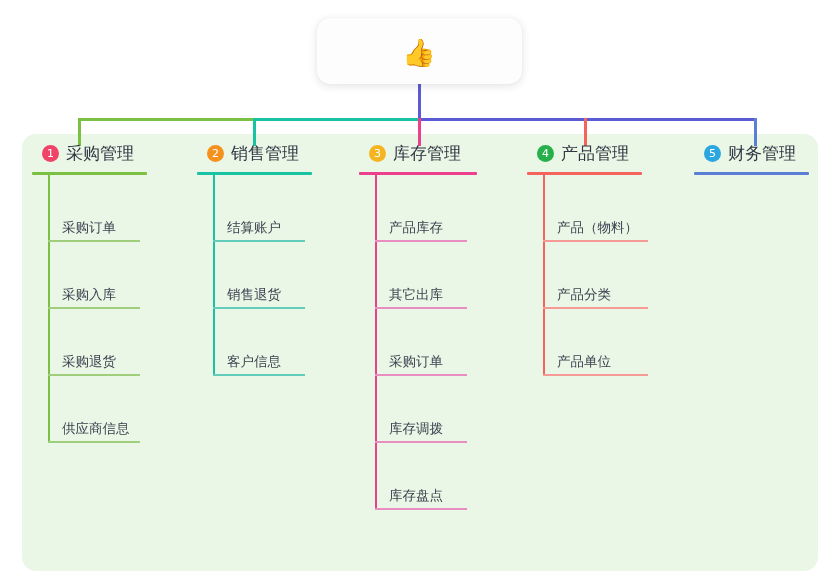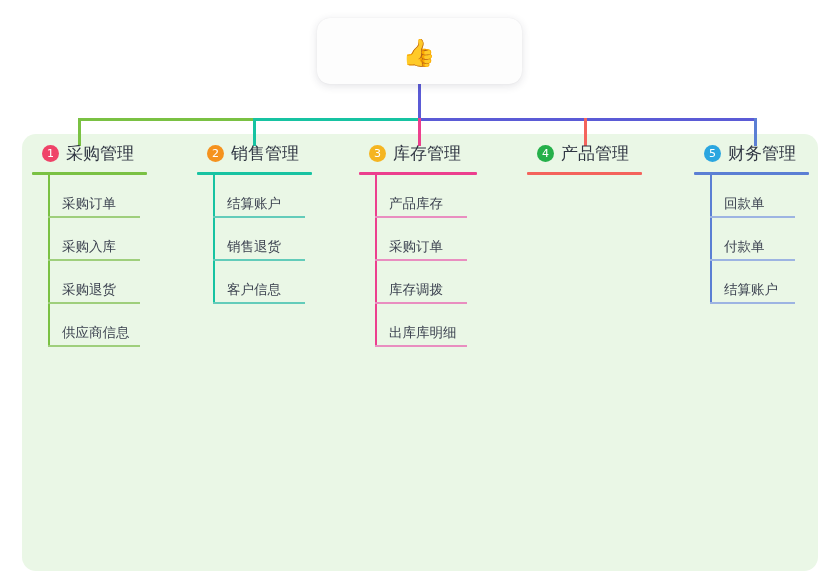--- a/index.html
+++ b/index.html
@@ -103,21 +103,21 @@
     height: 3px;
     margin-top: 6px;
     border-radius: 1px;
   }
   .items {
     position: relative;
     padding-left: 8px;
   }
   .item {
     position: relative;
-    height: 43px;
+    height: 67px;
     box-sizing: border-box;
     padding-left: 22px;
     display: flex;
     align-items: flex-end;
   }
   .item .item-label {
     font-size: 13.5px;
     color: #3c4250;
     white-space: nowrap;
     padding-bottom: 5px;
@@ -223,61 +223,66 @@
         </div>
         <div class="head-rule" style="background: rgb(236, 63, 142); width: 118px;"></div>
         <div class="items">
           <div class="item">
             <span class="spine" style="background: rgb(236, 63, 142);"></span>
             <span class="item-label">产品库存</span>
             <span class="item-rule" style="background: rgb(233, 142, 192); width: 92px;"></span>
           </div>
           <div class="item">
             <span class="spine" style="background: rgb(236, 63, 142);"></span>
+            <span class="item-label">其它出库</span>
+            <span class="item-rule" style="background: rgb(233, 142, 192); width: 92px;"></span>
+          </div>
+          <div class="item">
+            <span class="spine" style="background: rgb(236, 63, 142);"></span>
             <span class="item-label">采购订单</span>
             <span class="item-rule" style="background: rgb(233, 142, 192); width: 92px;"></span>
           </div>
           <div class="item">
             <span class="spine" style="background: rgb(236, 63, 142);"></span>
             <span class="item-label">库存调拨</span>
             <span class="item-rule" style="background: rgb(233, 142, 192); width: 92px;"></span>
           </div>
           <div class="item">
             <span class="spine" style="background: rgb(236, 63, 142);"></span>
-            <span class="item-label">出库库明细</span>
+            <span class="item-label">库存盘点</span>
             <span class="item-rule" style="background: rgb(233, 142, 192); width: 92px;"></span>
           </div>
         </div>
       </div>
       <div class="column" style="left: 527px; width: 115px;">
         <div class="col-head">
           <span class="badge" style="background: rgb(37, 176, 74);">4</span>
           <span class="col-title">产品管理</span>
         </div>
         <div class="head-rule" style="background: rgb(244, 99, 92); width: 115px;"></div>
+        <div class="items">
+          <div class="item">
+            <span class="spine" style="background: rgb(244, 99, 92);"></span>
+            <span class="item-label">产品（物料）</span>
+            <span class="item-rule" style="background: rgb(245, 154, 149); width: 105px;"></span>
+          </div>
+          <div class="item">
+            <span class="spine" style="background: rgb(244, 99, 92);"></span>
+            <span class="item-label">产品分类</span>
+            <span class="item-rule" style="background: rgb(245, 154, 149); width: 105px;"></span>
+          </div>
+          <div class="item">
+            <span class="spine" style="background: rgb(244, 99, 92);"></span>
+            <span class="item-label">产品单位</span>
+            <span class="item-rule" style="background: rgb(245, 154, 149); width: 105px;"></span>
+          </div>
+        </div>
       </div>
       <div class="column" style="left: 694px; width: 115px;">
         <div class="col-head">
           <span class="badge" style="background: rgb(43, 166, 224);">5</span>
           <span class="col-title">财务管理</span>
         </div>
         <div class="head-rule" style="background: rgb(91, 127, 212); width: 115px;"></div>
-        <div class="items">
-          <div class="item">
-            <span class="spine" style="background: rgb(91, 127, 212);"></span>
-            <span class="item-label">回款单</span>
-            <span class="item-rule" style="background: rgb(157, 180, 226); width: 85px;"></span>
-          </div>
-          <div class="item">
-            <span class="spine" style="background: rgb(91, 127, 212);"></span>
-            <span class="item-label">付款单</span>
-            <span class="item-rule" style="background: rgb(157, 180, 226); width: 85px;"></span>
-          </div>
-          <div class="item">
-            <span class="spine" style="background: rgb(91, 127, 212);"></span>
-            <span class="item-label">结算账户</span>
-            <span class="item-rule" style="background: rgb(157, 180, 226); width: 85px;"></span>
-          </div>
-        </div>
       </div>
     </div>
 
 </div>
 
 </body></html>

